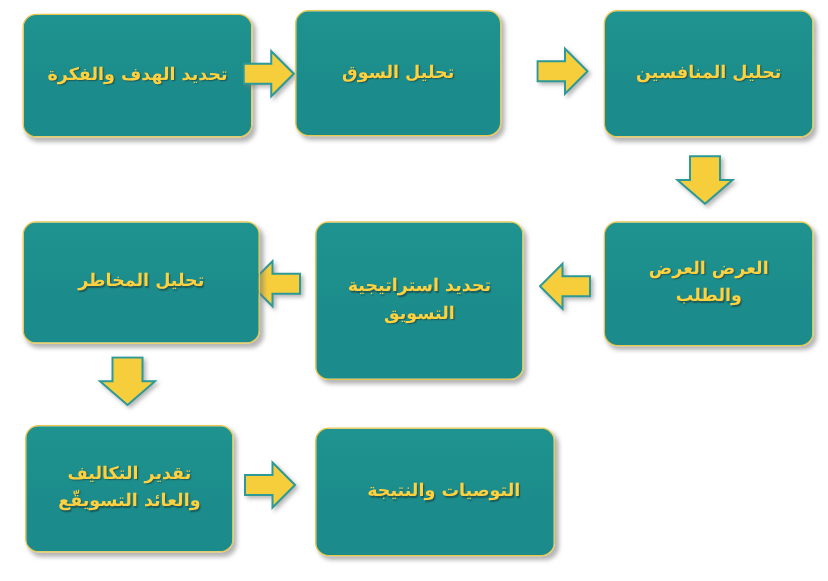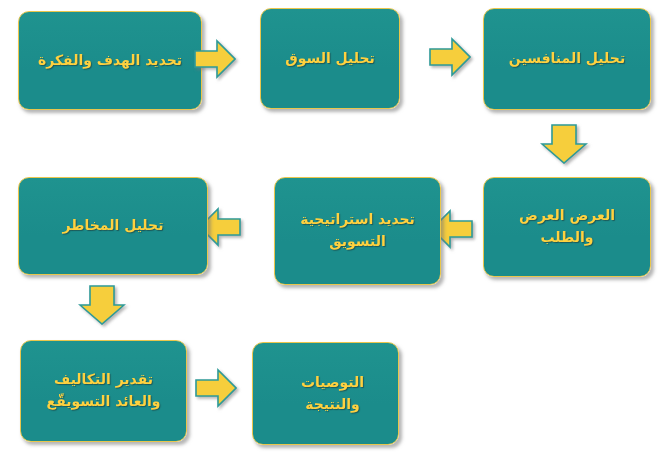--- a/index.html
+++ b/index.html
@@ -29,27 +29,27 @@
     padding: 6px 10px;
     text-shadow: 1px 1px 1px rgba(30,30,30,0.45);
   }
   .arrow { position: absolute; }
   .arrow svg {
     display: block;
     filter: drop-shadow(2px 2.5px 1.5px rgba(120,120,120,0.55));
   }
   
   .n1 { left: 18px;  top: 11px;  width: 184px; height: 99px;  }
-  .n2 { left: 260px; top: 8px;   width: 140px; height: 101px; text-align: right; }
+  .n2 { left: 236px; top: 8px;   width: 165px; height: 101px; text-align: right; }
   .n3 { left: 483px; top: 8px;   width: 168px; height: 102px; }
   .n4 { left: 483px; top: 177px; width: 168px; height: 100px; }
-  .n5 { left: 252px; top: 177px; width: 167px; height: 108px; margin-left: 22px; }
+  .n5 { left: 252px; top: 177px; width: 167px; height: 127px; }
   .n6 { left: 18px;  top: 177px; width: 190px; height: 98px;  }
   .n7 { left: 20px;  top: 340px; width: 167px; height: 102px; }
-  .n8 { left: 252px; top: 342px; width: 147px; height: 103px; padding-left: 24px; }
+  .n8 { left: 252px; top: 342px; width: 192px; height: 103px; padding-left: 24px; }
   
   .a1 { left: 194px; top: 38px;  }
   .a2 { left: 429px; top: 36px;  }
   .a3 { left: 540px; top: 124px; }
   .a4 { left: 431px; top: 208px; }
   .a5 { left: 199px; top: 206px; }
   .a6 { left: 78px;  top: 285px; }
   .a7 { left: 195px; top: 367px; }
 </style>
 </head>

